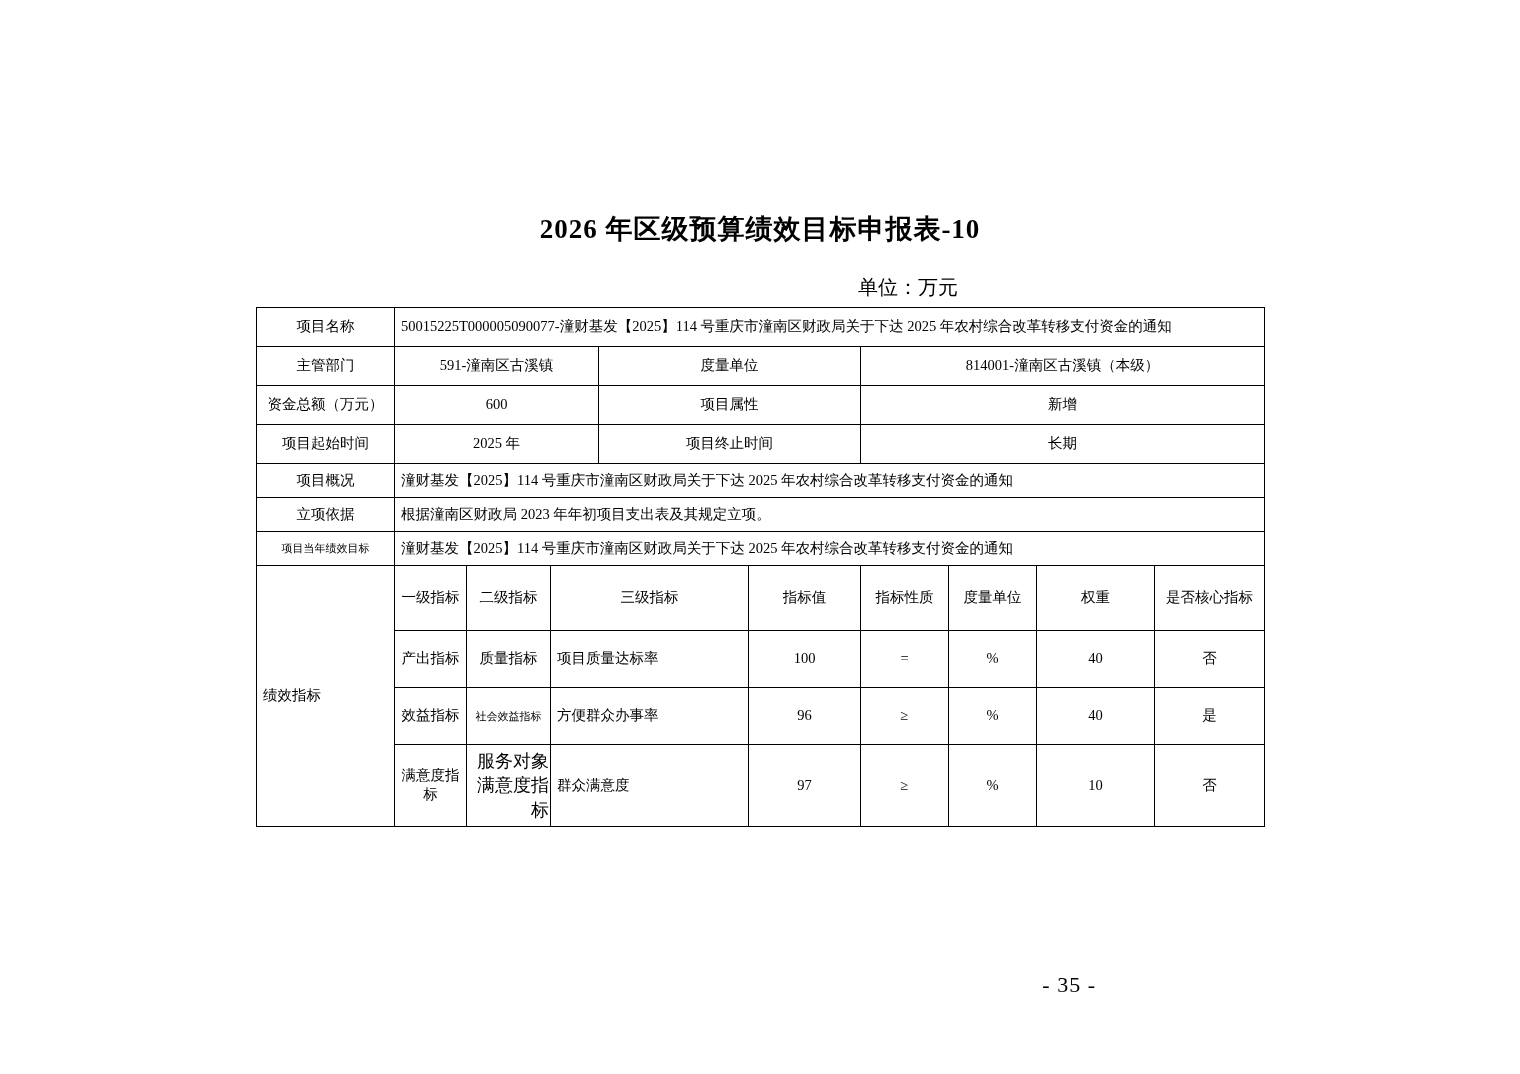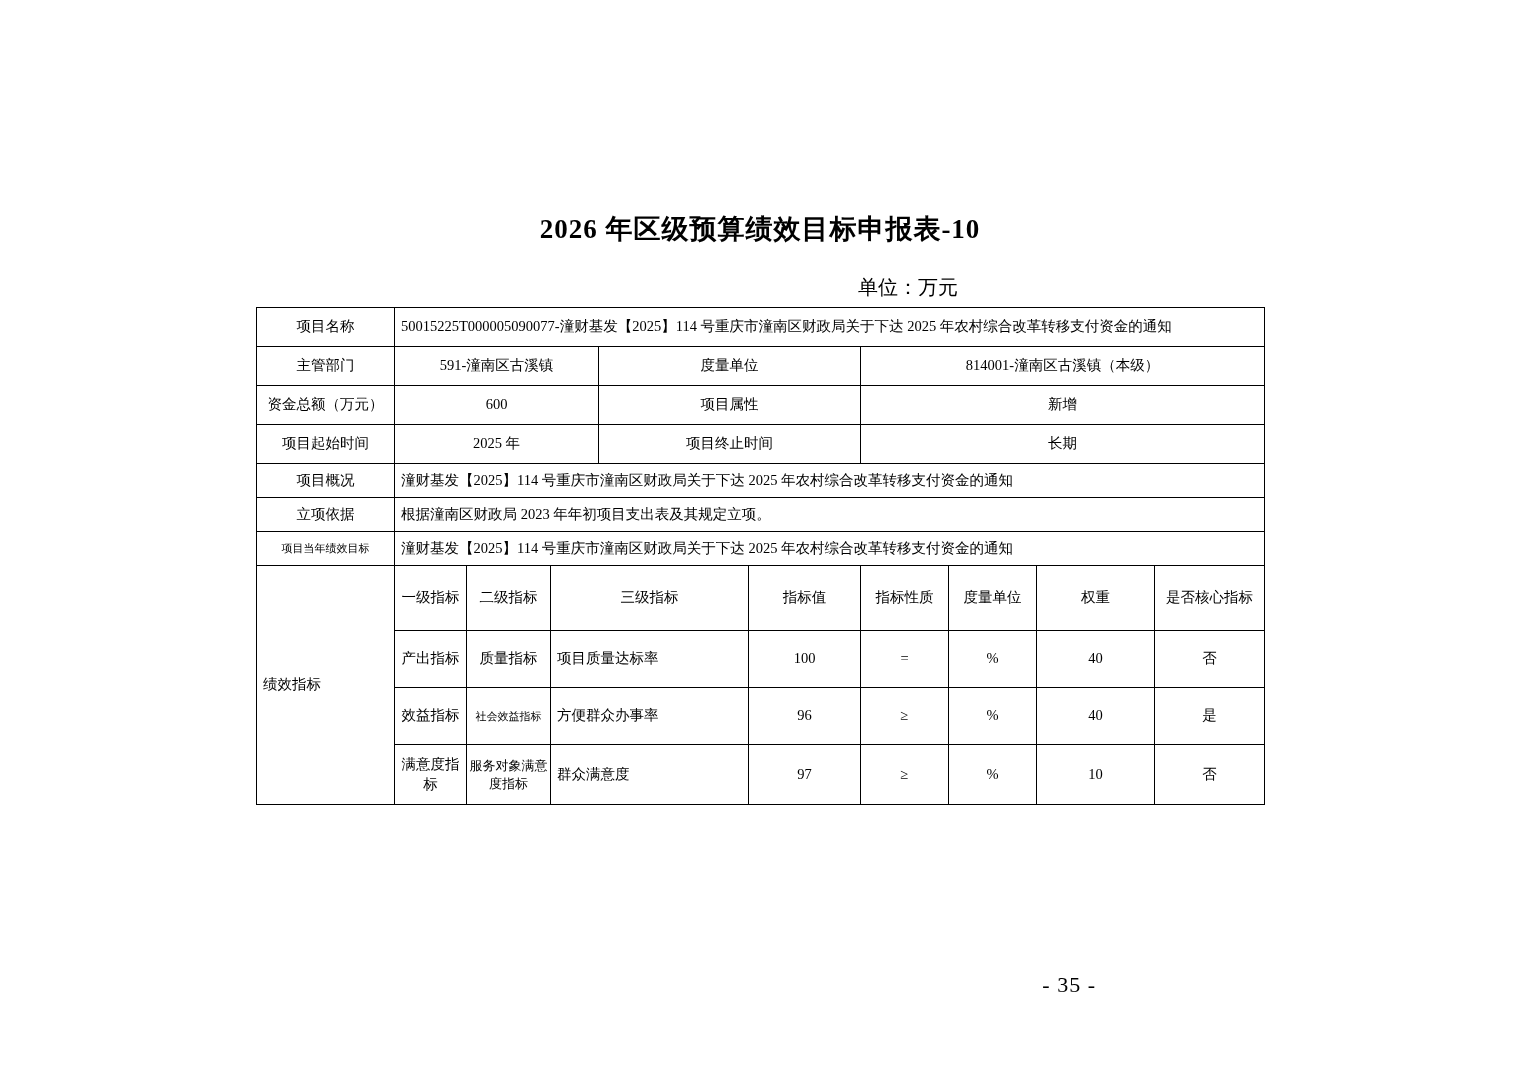--- a/index.html
+++ b/index.html
@@ -166,21 +166,21 @@
       <td class="l" colspan="2">方便群众办事率</td>
       <td class="c">96</td>
       <td class="c">≥</td>
       <td class="c">%</td>
       <td class="c">40</td>
       <td class="c">是</td>
     </tr>
 
     <tr class="ind-row" style="height:60px;">
       <td class="c">满意度指标</td>
-      <td class="c" style="font-size:13px;padding-left:1px;padding-right:1px;">服务对象满意度指标</td>
+      <td class="c" style="font-size:18px;padding-left:1px;padding-right:1px;text-align:right;">服务对象满意度指标</td>
       <td class="l" colspan="2">群众满意度</td>
       <td class="c">97</td>
       <td class="c">≥</td>
       <td class="c">%</td>
       <td class="c">10</td>
       <td class="c">否</td>
     </tr>
   </tbody>
     </table>
 

